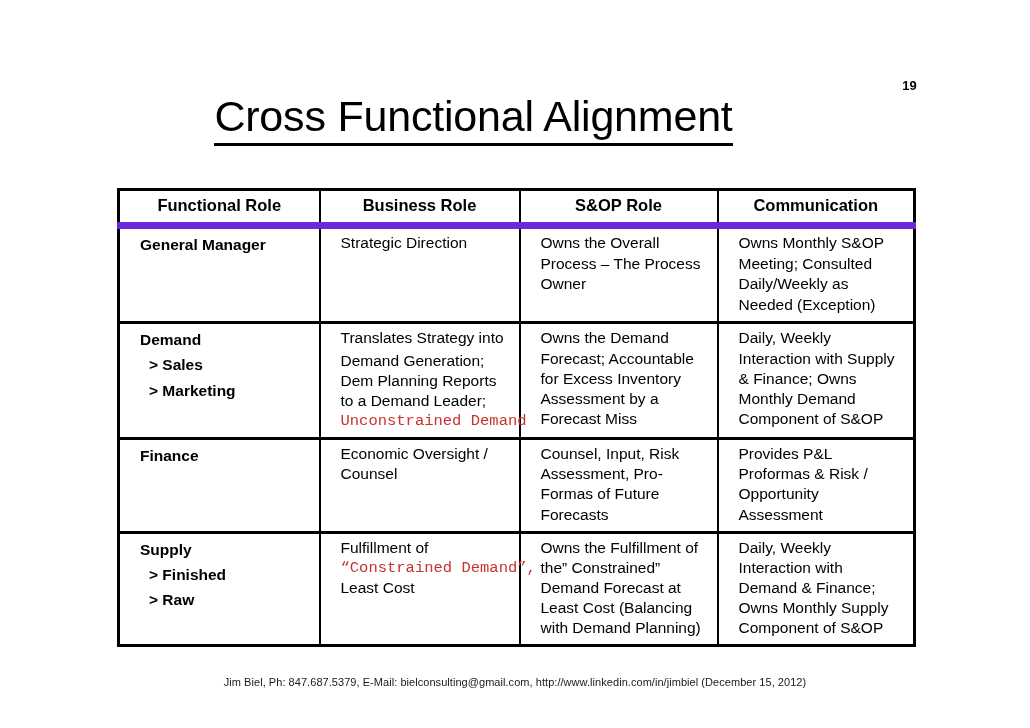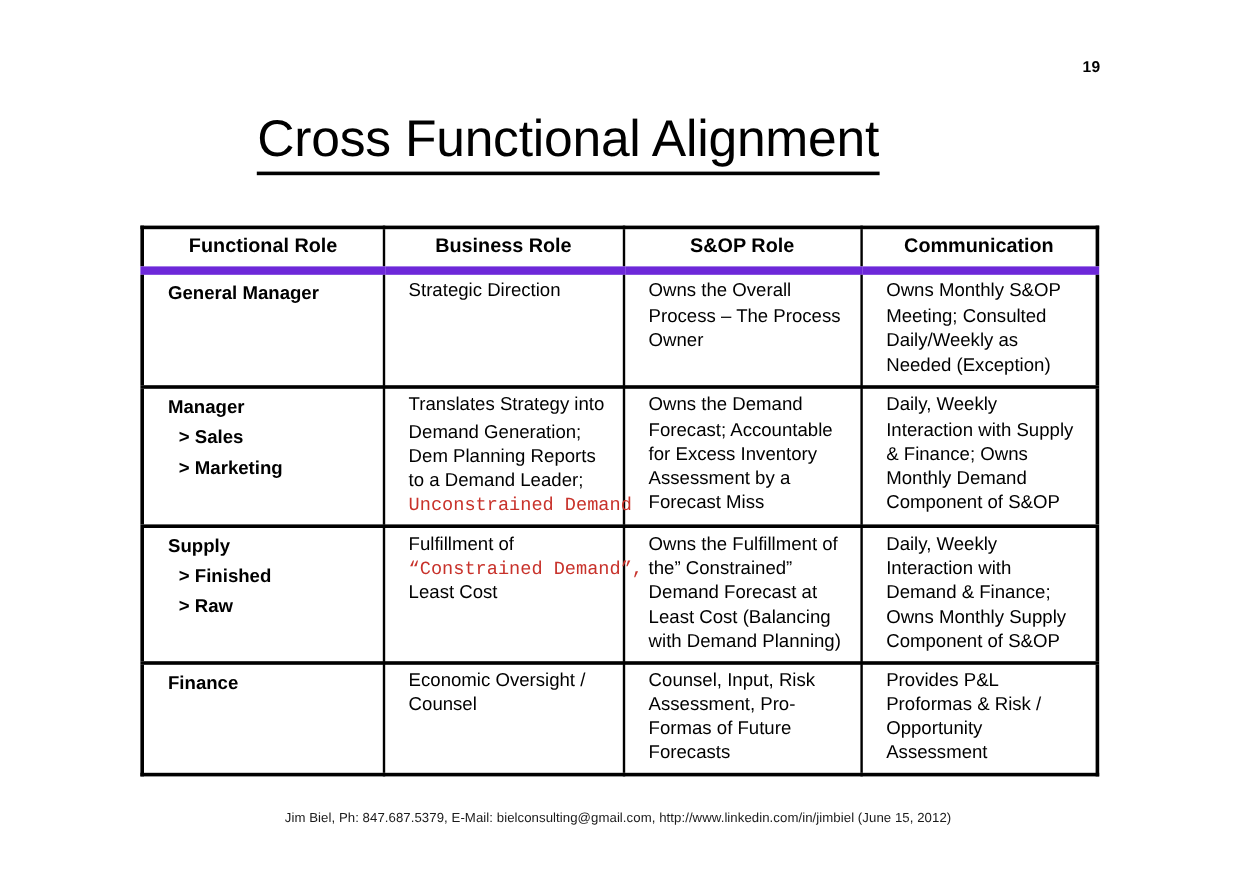--- a/index.html
+++ b/index.html
@@ -19,21 +19,21 @@
 
   .slide {
     position: absolute;
     inset: 0;
     background: #ffffff;
   }
 
   
   .page-number {
     position: absolute;
-    top: 48px;
+    top: 78px;
     right: 113px;
     font-size: 13px;
     font-weight: bold;
     letter-spacing: 0.2px;
     text-align: right;
   }
 
   
   .slide-title {
     position: absolute;
@@ -186,21 +186,21 @@
             <span class="cell-lines">
               <span class="ln">Owns Monthly S&amp;OP</span>
               <span class="ln">Meeting; Consulted</span>
               <span class="ln">Daily/Weekly as</span>
               <span class="ln">Needed (Exception)</span>
             </span>
           </td>
         </tr>
         <tr>
           <td>
-            <span class="role-name">Manager</span>
+            <span class="role-name">Demand</span>
             <span class="role-sub">&gt; Sales</span>
             <span class="role-sub">&gt; Marketing</span>
           </td>
           <td>
             <span class="cell-lines">
               <span class="ln gap-src">Translates Strategy into</span>
               <span class="ln gap">Demand Generation;</span>
               <span class="ln">Dem Planning Reports</span>
               <span class="ln">to a Demand Leader;</span>
               <span class="ln red" style="color: rgb(200, 50, 43);">Unconstrained Demand</span>
@@ -220,20 +220,47 @@
               <span class="ln">Daily, Weekly</span>
               <span class="ln">Interaction with Supply</span>
               <span class="ln">&amp; Finance; Owns</span>
               <span class="ln">Monthly Demand</span>
               <span class="ln">Component of S&amp;OP</span>
             </span>
           </td>
         </tr>
         <tr>
           <td>
+            <span class="role-name">Finance</span>
+          </td>
+          <td>
+            <span class="cell-lines">
+              <span class="ln">Economic Oversight /</span>
+              <span class="ln">Counsel</span>
+            </span>
+          </td>
+          <td>
+            <span class="cell-lines">
+              <span class="ln">Counsel, Input, Risk</span>
+              <span class="ln">Assessment, Pro-</span>
+              <span class="ln">Formas of Future</span>
+              <span class="ln">Forecasts</span>
+            </span>
+          </td>
+          <td>
+            <span class="cell-lines">
+              <span class="ln">Provides P&amp;L</span>
+              <span class="ln">Proformas &amp; Risk /</span>
+              <span class="ln">Opportunity</span>
+              <span class="ln">Assessment</span>
+            </span>
+          </td>
+        </tr>
+        <tr>
+          <td>
             <span class="role-name">Supply</span>
             <span class="role-sub">&gt; Finished</span>
             <span class="role-sub">&gt; Raw</span>
           </td>
           <td>
             <span class="cell-lines">
               <span class="ln">Fulfillment of</span>
               <span class="ln red" style="color: rgb(200, 50, 43);">“Constrained Demand”,</span>
               <span class="ln">Least Cost</span>
             </span>
@@ -250,45 +277,18 @@
           <td>
             <span class="cell-lines">
               <span class="ln">Daily, Weekly</span>
               <span class="ln">Interaction with</span>
               <span class="ln">Demand &amp; Finance;</span>
               <span class="ln">Owns Monthly Supply</span>
               <span class="ln">Component of S&amp;OP</span>
             </span>
           </td>
         </tr>
-        <tr>
-          <td>
-            <span class="role-name">Finance</span>
-          </td>
-          <td>
-            <span class="cell-lines">
-              <span class="ln">Economic Oversight /</span>
-              <span class="ln">Counsel</span>
-            </span>
-          </td>
-          <td>
-            <span class="cell-lines">
-              <span class="ln">Counsel, Input, Risk</span>
-              <span class="ln">Assessment, Pro-</span>
-              <span class="ln">Formas of Future</span>
-              <span class="ln">Forecasts</span>
-            </span>
-          </td>
-          <td>
-            <span class="cell-lines">
-              <span class="ln">Provides P&amp;L</span>
-              <span class="ln">Proformas &amp; Risk /</span>
-              <span class="ln">Opportunity</span>
-              <span class="ln">Assessment</span>
-            </span>
-          </td>
-        </tr>
       </tbody>
   </table>
 
-  <div class="footer">Jim Biel, Ph: 847.687.5379, E-Mail: bielconsulting@gmail.com, http://www.linkedin.com/in/jimbiel  (June 15, 2012)</div>
+  <div class="footer">Jim Biel, Ph: 847.687.5379, E-Mail: bielconsulting@gmail.com, http://www.linkedin.com/in/jimbiel  (December 15, 2012)</div>
 
 </div>
 
 </body></html>

